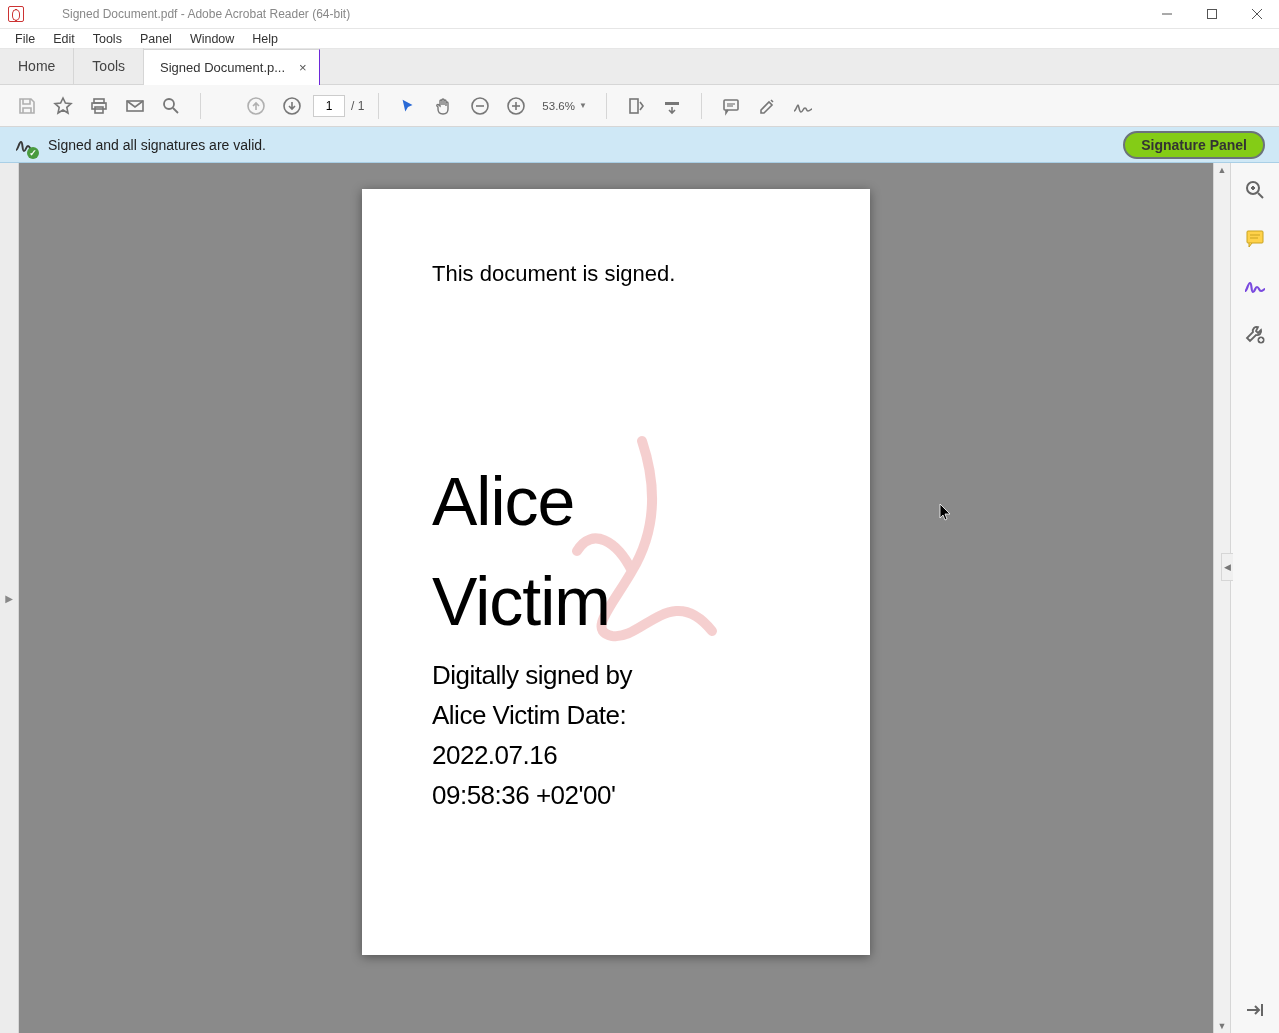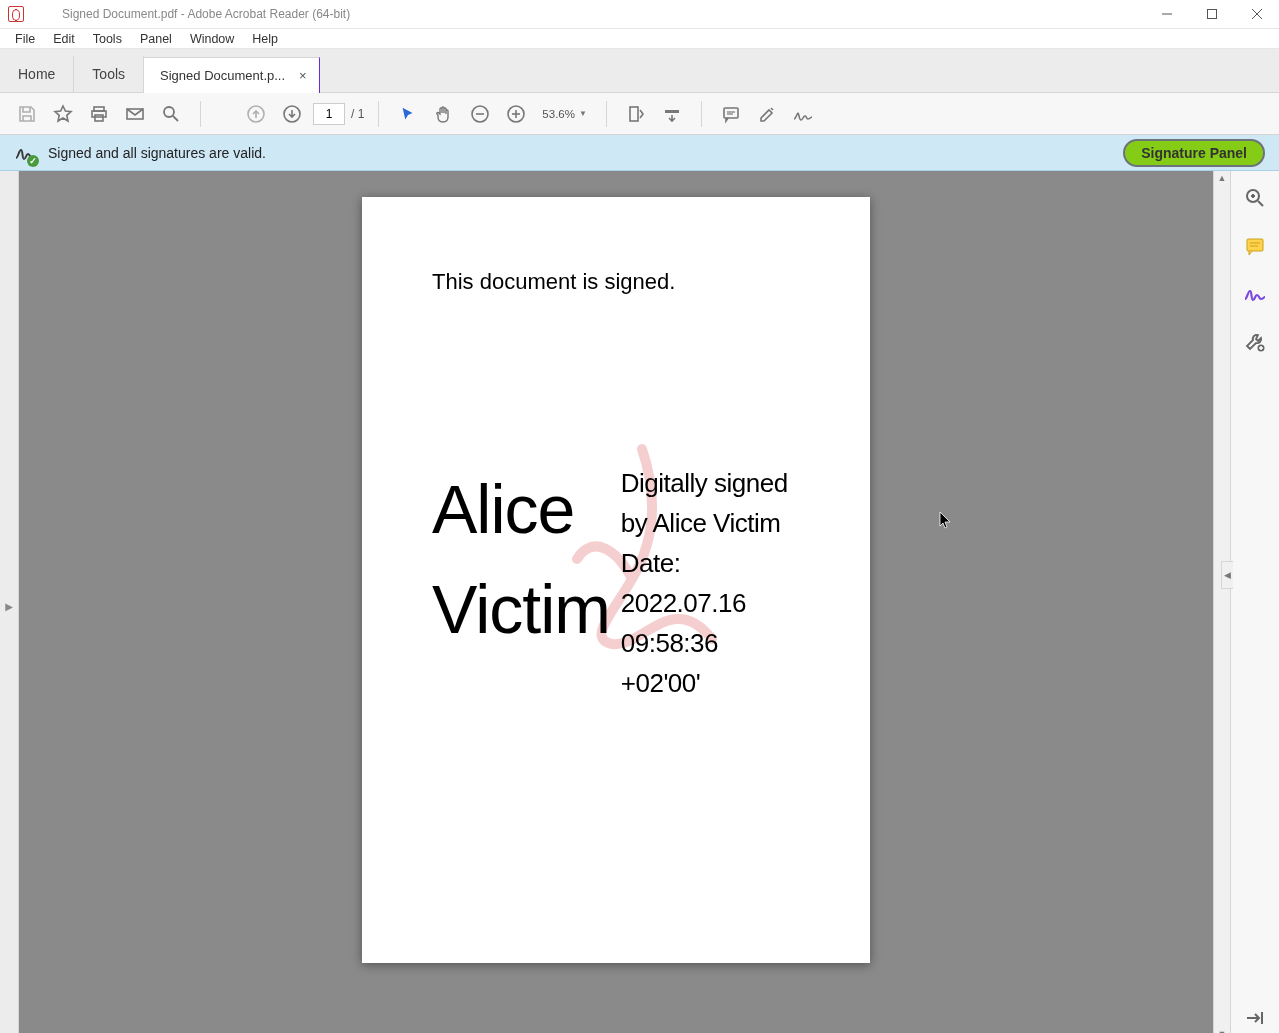--- a/index.html
+++ b/index.html
@@ -12,21 +12,21 @@
 .titlebar .app-icon::after { content:""; position:absolute; right:3px; top:2px; width:4px; height:10px; border:1.5px solid #c33; border-left:none; border-radius: 0 5px 5px 0; }
 .winbtns { margin-left:auto; display:flex; }
 .winbtn { width:45px; height:29px; display:flex; align-items:center; justify-content:center; color:#555; }
 .winbtn svg { width:10px; height:10px; }
 
 
 .menubar { height: 20px; display:flex; align-items:center; padding: 0 6px; font-size: 12.5px; color:#333; border-bottom: 1px solid #e6e6e6; }
 .menubar .mi { padding: 0 9px; cursor:default; }
 
 
-.tabrow { height: 44px; background:#ececec; display:flex; align-items:flex-end; border-bottom:1px solid #d6d6d6; }
+.tabrow { height: 36px; background:#ececec; display:flex; align-items:flex-end; border-bottom:1px solid #d6d6d6; }
 .tabrow .navtab { padding: 8px 18px 8px; font-size:14px; color:#444; border-right:1px solid #d6d6d6; line-height:20px;}
 .tabrow .doctab { background:#fff; padding: 7px 12px 7px 16px; font-size:13px; color:#333; display:flex; align-items:center; gap:10px; border-top:1px solid #d6d6d6; border-right:1px solid #6d28d9; position:relative; top:1px; height:36px; }
 .doctab .close { font-size:13px; color:#555; margin-left:4px; }
 
 
 .toolbar { height:42px; background:#f7f7f7; border-bottom:1px solid #d6d6d6; display:flex; align-items:center; padding: 0 12px; gap:6px; }
 .tbtn { width:30px; height:30px; display:flex; align-items:center; justify-content:center; color:#666; border-radius:3px; }
 .tbtn.blue { color:#2a6ad6; }
 .tsep { width:1px; height:26px; background:#d6d6d6; margin: 0 8px; }
 .pagebox { display:flex; align-items:center; gap:6px; font-size:12px; color:#555; }
@@ -40,21 +40,21 @@
 .sigbar .sigicon .check { position:absolute; right:-3px; bottom:-3px; width:12px; height:12px; background:#4a9b3f; border-radius:50%; color:#fff; display:flex; align-items:center; justify-content:center; font-size:9px; font-weight:bold; }
 .sigpanel-btn { margin-left:auto; border:2px solid #6b737b; border-radius:16px; padding:4px 16px; font-size:14px; color:#333; font-weight:600; background:#84cc16; }
 
 
 .mainwrap { height: 870px; display:flex; }
 .leftgutter { width:19px; background:#ececec; border-right:1px solid #d6d6d6; display:flex; align-items:center; justify-content:center; }
 .leftgutter .arrow { color:#888; font-size:10px; }
 .canvaswrap { flex:1; background:#8a8a8a; position:relative; display:flex; justify-content:center; overflow:hidden; }
 .docpage { width:508px; height:766px; background:#fff; margin-top:26px; box-shadow: 0 2px 10px rgba(0,0,0,0.4); padding:72px 70px 0 70px; position:relative; }
 .docpage .line1 { font-size:22px; color:#000; font-weight:400; }
-.sigblock { margin-top:164px; position:relative; display:flex; }
+.sigblock { margin-top:164px; position:relative; display:flex;flex-direction:column; }
 .sigblock .bgmark { position:absolute; left:130px; top:-20px; font-size:240px; color:#f6c9c9; font-family: "Times New Roman", serif; font-style:italic; line-height:1; z-index:0; user-select:none; opacity:.7; }
 .sigblock .signer { font-size:68px; line-height:100px; color:#000; font-weight:400; z-index:1; white-space:pre; width:237px; letter-spacing:-1px;}
 .sigblock .detail { font-size:26px; line-height:40px; color:#000; z-index:1; padding-top:4px; width:225px; letter-spacing:-.5px;}
 .vsb { width:17px; background:#f0f0f0; border-left:1px solid #d6d6d6; position:relative; }
 .vsb .arrow-up { position:absolute; top:2px; left:0; right:0; text-align:center; font-size:9px; color:#777; }
 .vsb .arrow-down { position:absolute; bottom:2px; left:0; right:0; text-align:center; font-size:9px; color:#777; }
 .rightpane { width:49px; background:#f7f7f7; border-left:1px solid #d6d6d6; display:flex; flex-direction:column; align-items:center; padding-top:14px; gap:22px; position:relative; }
 .rightpane .rp { width:26px; height:26px; display:flex; align-items:center; justify-content:center; }
 .rightpane .collapse { position:absolute; top:390px; left:-10px; width:12px; height:28px; background:#f0f0f0; border:1px solid #d6d6d6; border-right:none; display:flex; align-items:center; justify-content:center; font-size:9px; color:#777; }
 .rightpane .expand { position:absolute; bottom:10px; }

